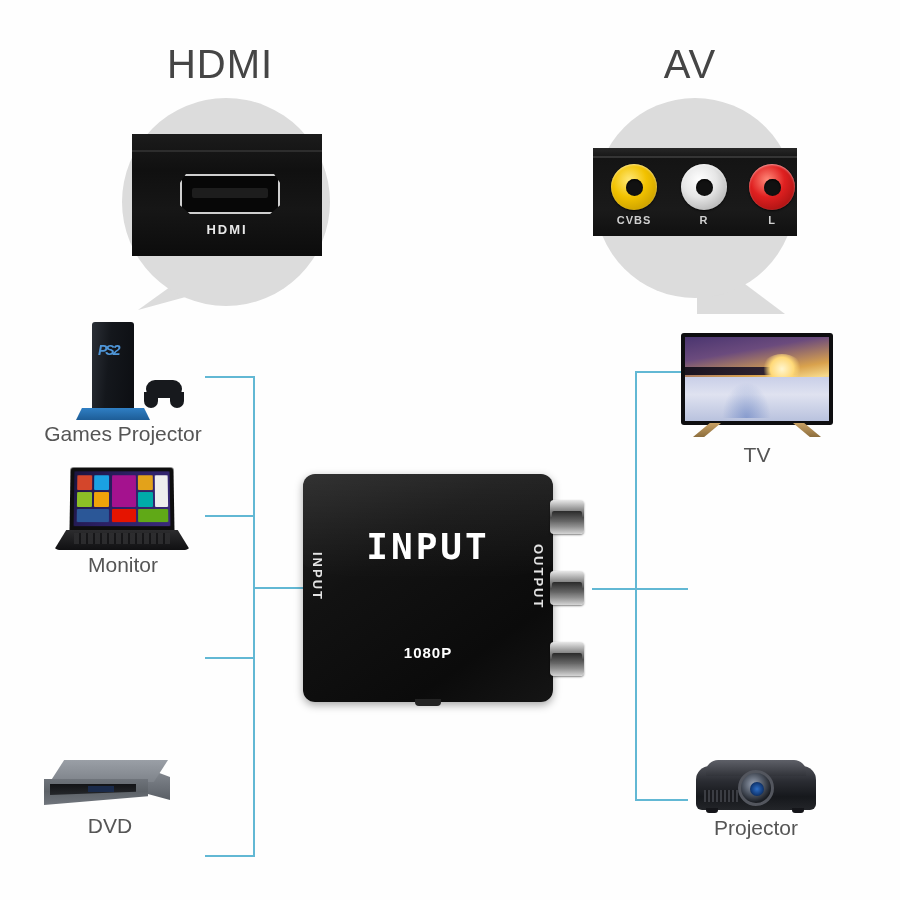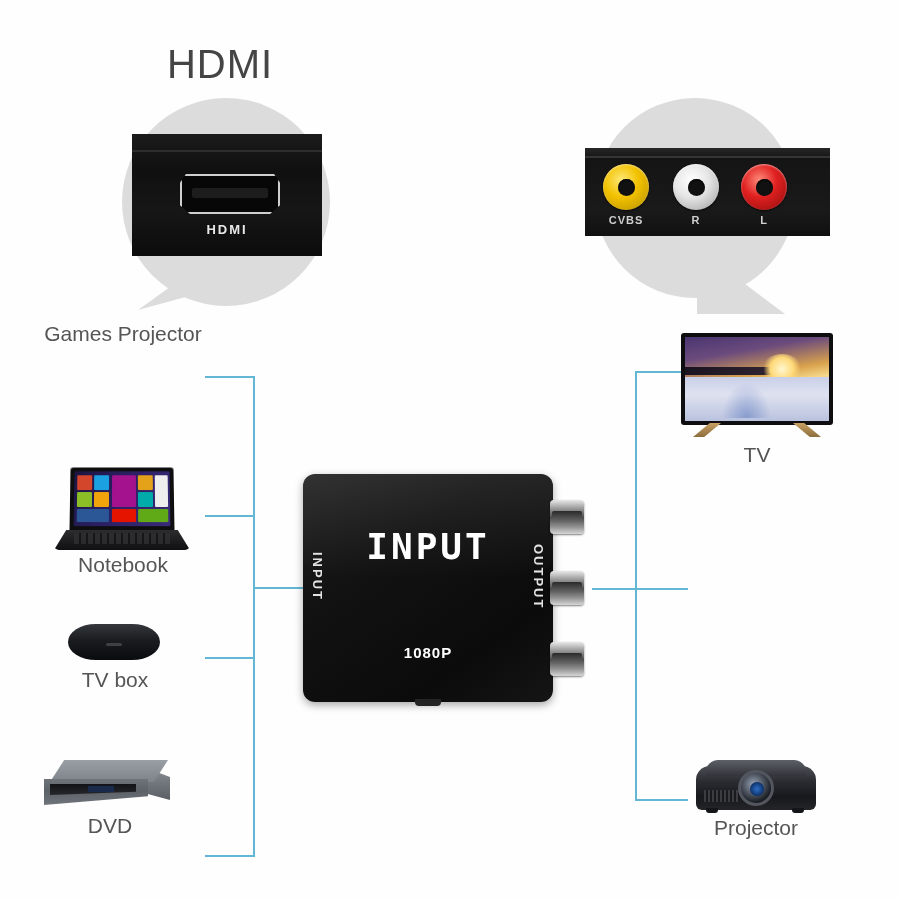--- a/index.html
+++ b/index.html
@@ -35,21 +35,21 @@
   .hdmi-port::after{content:"";position:absolute;left:10%;top:34%;width:80%;height:26%;
         background:#1d1d1d;border-radius:2px;}
   .hdmi-caption{position:absolute;left:0;top:88px;width:190px;text-align:center;
         color:#e8e8e8;font-size:13px;font-weight:700;letter-spacing:2px;}
 
   
   #av-callout{left:585px;top:98px;width:230px;height:210px;}
   #av-callout .disc{left:10px;top:0;width:200px;height:200px;}
   #av-callout .tail{left:112px;top:150px;width:88px;height:66px;
         clip-path:polygon(0 0, 100% 100%, 0 100%);}
-  #av-callout .photo{left:0;top:50px;width:245px;height:88px;
+  #av-callout .photo{left:8px;top:50px;width:204px;height:88px;
         background:linear-gradient(180deg,#272727 0%,#141414 12%,#1a1a1a 70%,#101010 100%);}
   #av-callout .photo::before{content:"";position:absolute;left:0;top:8px;width:100%;height:2px;
         background:rgba(255,255,255,.13);}
   .rca-row{position:absolute;left:0;top:10px;width:220px;height:78px;}
   .rca{position:absolute;top:6px;width:46px;height:46px;border-radius:50%;
         display:flex;align-items:center;justify-content:center;
         box-shadow:inset 0 1px 2px rgba(255,255,255,.55),0 1px 2px rgba(0,0,0,.7);}
   .rca i{display:block;width:17px;height:17px;border-radius:50%;background:#111;
         box-shadow:inset 0 1px 2px rgba(0,0,0,.9);}
   .rca-label{position:absolute;top:56px;width:60px;text-align:center;color:#cfcfcf;
@@ -188,20 +188,21 @@
   .pj-vent{position:absolute;left:8px;top:30px;width:34px;height:12px;
       background:repeating-linear-gradient(90deg,#3b3d43 0 2px,#191a1e 2px 4px);}
   .pj-feet{position:absolute;top:48px;width:12px;height:5px;background:#141519;border-radius:0 0 3px 3px;}
 </style>
 </head>
 <body>
 
 <div class="stage">
 
   <div class="bubble-title" id="hdmi-title">HDMI</div>
+  <div class="bubble-title" id="av-title">AV</div>
 
   <div class="callout" id="hdmi-callout">
     <div class="tail"></div>
     <div class="disc"></div>
     <div class="photo">
       <div class="hdmi-port"></div>
       <div class="hdmi-caption">HDMI</div>
     </div>
   </div>
 
@@ -247,20 +248,30 @@
     <div class="side-label" id="input-label">INPUT</div>
     <div class="side-label" id="output-label">OUTPUT</div>
     <div class="dev-res">1080P</div>
     <div class="rca-jack" style="top:26px;"></div>
     <div class="rca-jack" style="top:97px;"></div>
     <div class="rca-jack" style="top:168px;"></div>
     <div class="dev-foot"></div>
   </div>
 
   <div class="node" style="left:38px;top:322px;width:170px;">
+    <div class="art" style="width:150px;height:100px;">
+      <div class="ps2-body"></div>
+      <div class="ps2-logo">PS2</div>
+      <div class="ps2-base"></div>
+      <div class="ps2-pad">
+        <div class="pbody"></div>
+        <div class="pg" style="left:8px;"></div>
+        <div class="pg" style="left:34px;"></div>
+      </div>
+    </div>
     <div class="cap">Games Projector</div>
   </div>
 
   <div class="node" style="left:48px;top:467px;width:150px;">
     <div class="art" style="width:142px;height:86px;">
       <div class="nb-screen">
         <div class="nb-inner">
           <div class="tile" style="left:3px;top:4px;width:15px;height:15px;background:#d4462b;"></div>
           <div class="tile" style="left:20px;top:4px;width:15px;height:15px;background:#1ba1e2;"></div>
           <div class="tile" style="left:3px;top:21px;width:15px;height:15px;background:#8cbf26;"></div>
@@ -270,29 +281,23 @@
           <div class="tile" style="left:64px;top:21px;width:15px;height:15px;background:#00aba9;"></div>
           <div class="tile" style="left:81px;top:4px;width:13px;height:32px;background:#eeeeee;"></div>
           <div class="tile" style="left:3px;top:38px;width:32px;height:13px;background:#2b5797;"></div>
           <div class="tile" style="left:38px;top:38px;width:24px;height:13px;background:#e51400;"></div>
           <div class="tile" style="left:64px;top:38px;width:30px;height:13px;background:#60a917;"></div>
         </div>
       </div>
       <div class="nb-base"></div>
       <div class="nb-kb"></div>
     </div>
-    <div class="cap">Notebook</div>
-  </div>
-
-  <div class="node" style="left:60px;top:618px;width:110px;">
-    <div class="art" style="width:110px;height:50px;">
-      <div class="tvbox"></div>
-    </div>
-    <div class="cap">TV box</div>
-  </div>
+    <div class="cap">Monitor</div>
+  </div>
+
 
   <div class="node" style="left:681px;top:333px;width:152px;">
     <div class="art" style="width:152px;height:110px;">
       <div class="tv-frame">
         <div class="tv-screen">
           <div class="tv-tree"></div>
           <div class="tv-sun"></div>
           <div class="tv-snow"></div>
           <div class="tv-path"></div>
         </div>

